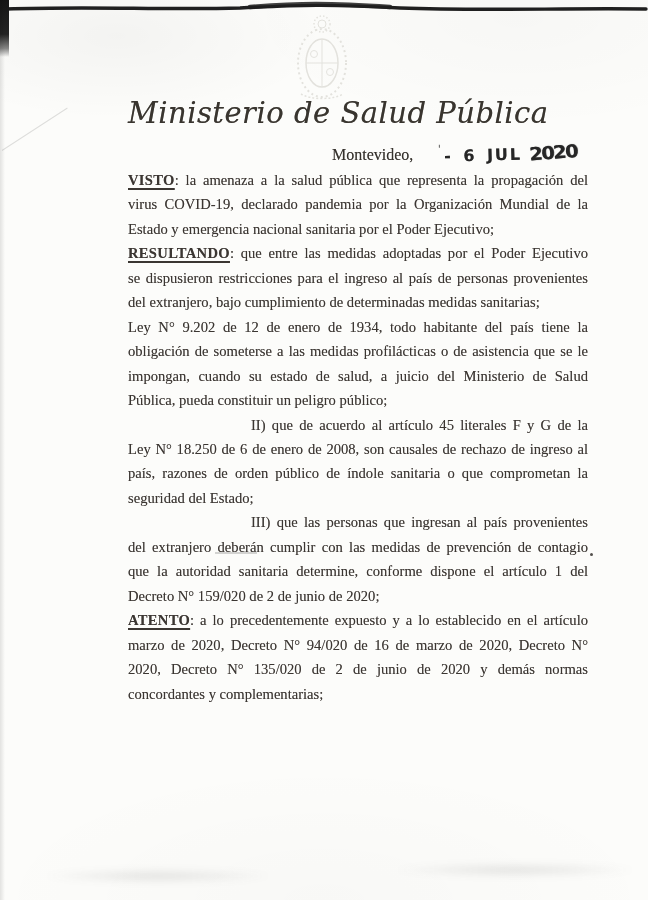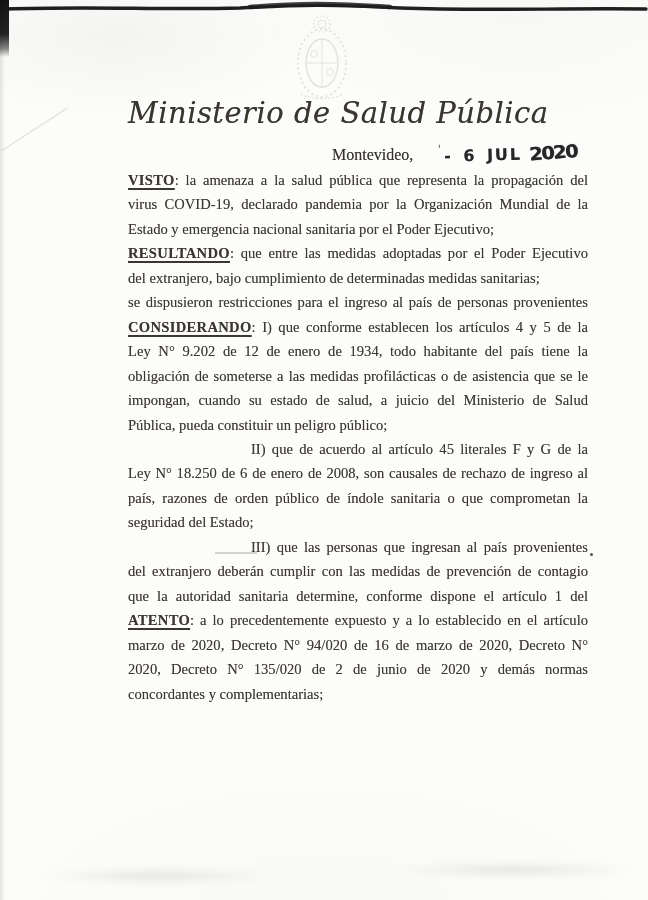--- a/index.html
+++ b/index.html
@@ -147,40 +147,40 @@
 </div>
 
 <div class="doc-body">
     <div class="para">
       <div class="line"><span class="kw">VISTO</span>: la amenaza a la salud pública que representa la propagación del</div>
       <div class="line">virus COVID-19, declarado pandemia por la Organización Mundial de la</div>
       <div class="line last">Estado y emergencia nacional sanitaria por el Poder Ejecutivo;</div>
     </div>
     <div class="para">
       <div class="line"><span class="kw">RESULTANDO</span>: que entre las medidas adoptadas por el Poder Ejecutivo</div>
+      <div class="line">se dispusieron restricciones para el ingreso al país de personas provenientes</div>
       <div class="line last">del extranjero, bajo cumplimiento de determinadas medidas sanitarias;</div>
-      <div class="line">se dispusieron restricciones para el ingreso al país de personas provenientes</div>
     </div>
     <div class="para">
-      <div class="line"><span class="kw">CONSIDERANDO</span>: I) que conforme establecen los artículos 4 y 5 de la</div>
       <div class="line">Ley N° 9.202 de 12 de enero de 1934, todo habitante del país tiene la</div>
       <div class="line">obligación de someterse a las medidas profilácticas o de asistencia que se le</div>
       <div class="line">impongan, cuando su estado de salud, a juicio del Ministerio de Salud</div>
       <div class="line last">Pública, pueda constituir un peligro público;</div>
     </div>
     <div class="para">
       <div class="line indent">II) que de acuerdo al artículo 45 literales F y G de la</div>
       <div class="line">Ley N° 18.250 de 6 de enero de 2008, son causales de rechazo de ingreso al</div>
       <div class="line">país, razones de orden público de índole sanitaria o que comprometan la</div>
       <div class="line last">seguridad del Estado;</div>
     </div>
     <div class="para">
       <div class="line indent">III) que las personas que ingresan al país provenientes</div>
       <div class="line">del extranjero deberán cumplir con las medidas de prevención de contagio</div>
       <div class="line">que la autoridad sanitaria determine, conforme dispone el artículo 1 del</div>
+      <div class="line last">Decreto N° 159/020 de 2 de junio de 2020;</div>
     </div>
     <div class="para">
       <div class="line"><span class="kw">ATENTO</span>: a lo precedentemente expuesto y a lo establecido en el artículo</div>
       <div class="line">marzo de 2020, Decreto N° 94/020 de 16 de marzo de 2020, Decreto N°</div>
       <div class="line">2020, Decreto N° 135/020 de 2 de junio de 2020 y demás normas</div>
       <div class="line last">concordantes y complementarias;</div>
     </div>
   </div>
 
 </body></html>

